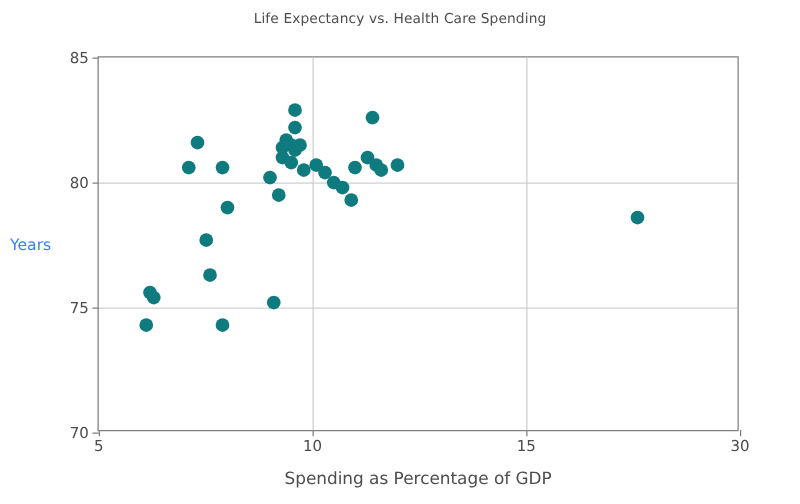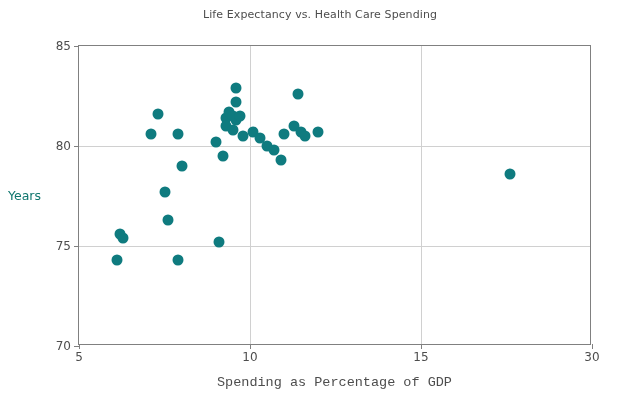--- a/index.html
+++ b/index.html
@@ -95,31 +95,30 @@
     font-size: 12px;
     color: #4d4d4d;
     white-space: nowrap;
   }
   
   #y-axis-label {
     position: absolute;
     left: 8px;
     top: 188px;
     font-size: 12.5px;
-    color: #0f766e;
+    color: #3b82f6;
   }
   #x-axis-label {
     position: absolute;
     left: 78px;
     width: 513px;
     top: 375px;
     text-align: center;
     font-size: 13.5px;
     color: #4d4d4d;
-    font-family: Liberation Mono, monospace;
   }
   
   .marker {
     position: absolute;
     width: 11px;
     height: 11px;
     border-radius: 50%;
     background: #0f7b7f;
     transform: translate(-50%, -50%);
   }

